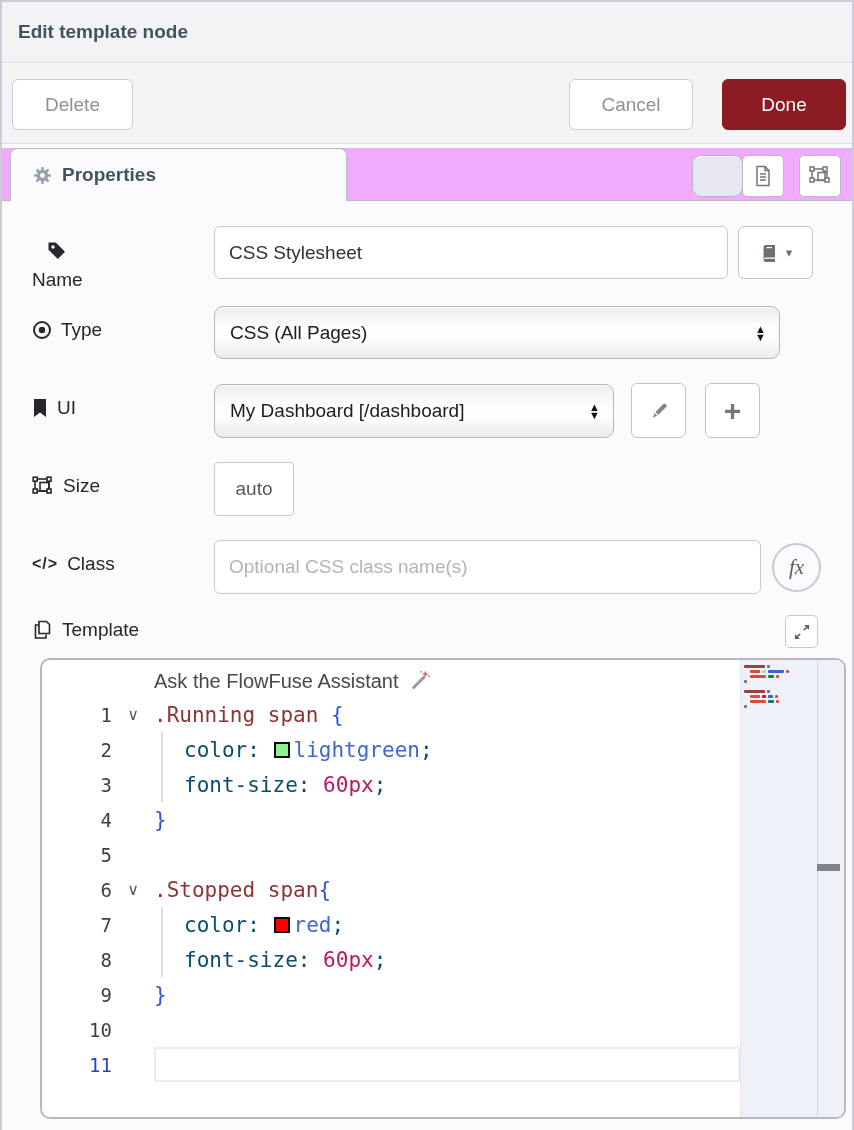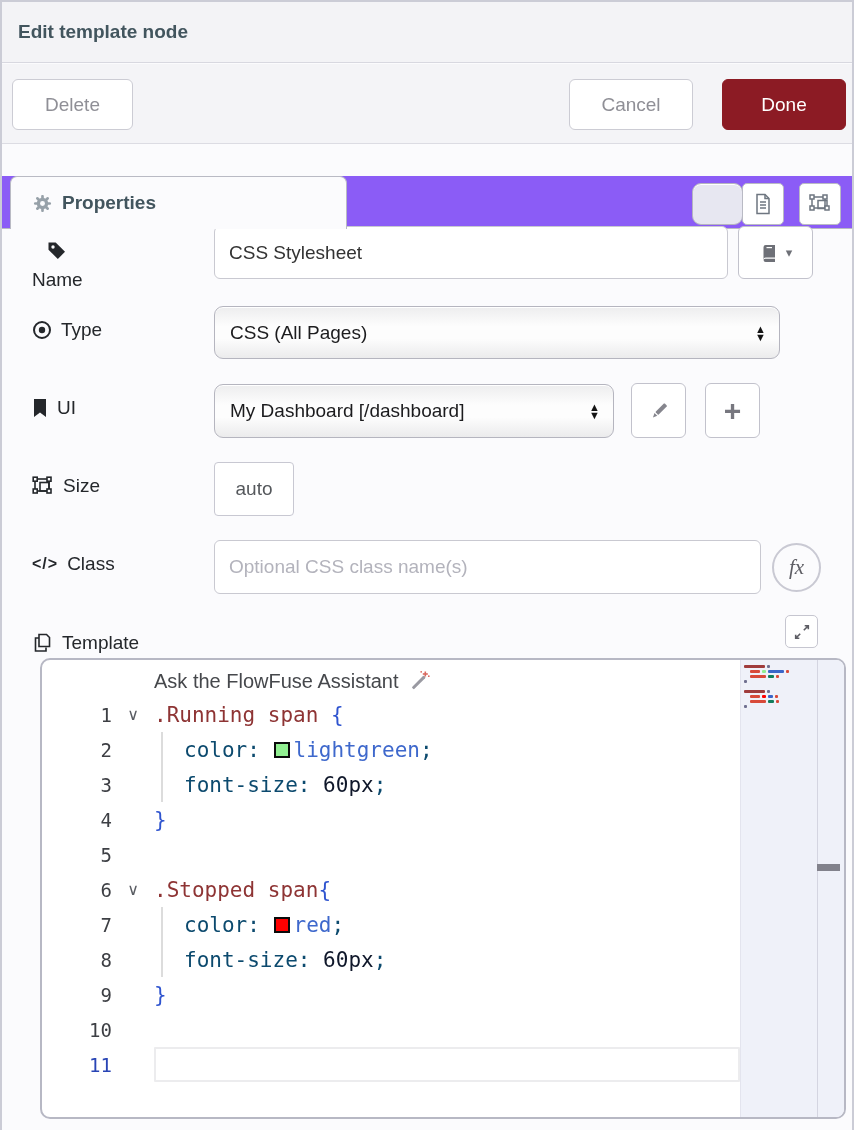--- a/index.html
+++ b/index.html
@@ -13,21 +13,21 @@
 
   
   .btnrow{position:absolute;left:0;top:62px;width:100%;height:80px;background:#f4f4f7;border-bottom:1px solid #dcdce3;}
   .btn{position:absolute;height:51px;border-radius:6px;font-size:19px;display:flex;align-items:center;justify-content:center;cursor:pointer;}
   .btn-plain{background:#fff;border:1px solid #ccccd4;color:#8f8f96;}
   .btn-delete{left:10px;top:15px;width:121px;}
   .btn-cancel{left:567px;top:15px;width:124px;}
   .btn-done{left:720px;top:15px;width:124px;background:#8c1b24;color:#fff;border:1px solid #8c1b24;}
 
   
-  .tabstrip{position:absolute;left:0;top:146px;width:100%;height:53px;background:#8b5cf6;margin-top:28px;}
+  .tabstrip{position:absolute;left:0;top:146px;width:100%;height:53px;background:#f0abfc;}
   .tabstrip::after{content:'';position:absolute;left:0;bottom:0;width:100%;height:1px;background:#b9bac4;}
   .tab{position:absolute;left:8px;top:0;width:337px;height:53px;background:#fbfbfd;border:1px solid #b9bac4;border-bottom:none;border-radius:7px 7px 0 0;display:flex;align-items:center;gap:10px;padding-left:22px;z-index:2;}
   .tab-label{font-size:19px;font-weight:bold;color:#42555e;}
   .mini-btn{position:absolute;top:7px;width:42px;height:42px;background:#fff;border:1px solid #b9bac4;border-radius:5px;display:flex;align-items:center;justify-content:center;color:#6e7680;cursor:pointer;}
   .mini-btn.sel{background:#e7e7f1;color:#55626d;}
   .mb-gear{left:690px;}
   .mb-doc{left:740px;}
   .mb-frame{left:797px;}
 
   
@@ -52,21 +52,21 @@
   .gutter-num.active{color:#2945b5;}
   .gutter-fold{width:42px;text-align:center;color:#5a5d63;font-size:16px;flex:none;font-family:"DejaVu Sans",sans-serif;}
   .code-content{flex:1;position:relative;height:100%;display:flex;align-items:center;white-space:pre;}
   .code-content.indent{padding-left:30px;}
   .code-content.indent::before{content:'';position:absolute;left:7px;top:0;bottom:0;border-left:2px solid #dcdcdc;}
   .code-content.active-box{border:2px solid #ececee;background:#fff;border-radius:1px;}
   .tk-selector{color:#8e3434;}
   .tk-brace{color:#2f54cf;}
   .tk-prop{color:#0c4a6e;}
   .tk-value{color:#3e68cc;}
-  .tk-number{color:#0f172a;}
+  .tk-number{color:#be185d;}
   .tk-plain{color:#333;}
   .swatch{display:inline-block;width:16px;height:16px;border:2px solid #0a0a0a;margin:0 4px 0 1px;vertical-align:-2px;flex:none;}
   .minimap{position:absolute;top:0;right:0;bottom:0;width:104px;background:#eff1f9;border-left:1px solid #e3e4ee;}
   .minimap::before{content:'';position:absolute;left:76px;top:0;bottom:0;width:1px;background:#d4d5e1;}
   .mm-rows{position:absolute;left:3px;top:4px;}
   .mm-row{display:flex;align-items:center;height:5px;gap:2px;}
   .mm-row.mm-indent{padding-left:6px;}
   .mm-bar{display:inline-block;height:2.5px;border-radius:1px;flex:none;}
   .scroll-thumb{position:absolute;right:4px;top:204px;width:23px;height:7px;background:#82828c;}
   .icon-svg{display:block;}
@@ -205,21 +205,21 @@
 
   <div class="rowlabel" style="top:551px;">
     <span class="txticon">&lt;/&gt;</span>
     <span>Class</span>
   </div>
   <input class="tin" style="left: 212px; top: 538px; width: 547px; height: 54px;" placeholder="Optional CSS class name(s)">
   <div class="fxbtn">
     <span>fx</span>
   </div>
 
-  <div class="rowlabel" style="top:630px;align-items:center;">
+  <div class="rowlabel" style="top:617px;align-items:center;">
     <svg class="icon-svg" width="21" height="22" viewBox="0 0 21 22" fill="none" stroke="#24272b" stroke-width="1.6">
       <path d="M7 2.5h7.5l3 3v9H7z"></path>
       <path d="M7 6H3.5v13H14v-3.5"></path>
     </svg>
     <span>Template</span>
   </div>
   <div class="expandbtn">
     <svg class="icon-svg" width="18" height="18" viewBox="0 0 20 20" fill="none" stroke="#5d5d64" stroke-width="1.8">
       <path d="M12 8l5-5M17 7V3h-4M8 12l-5 5M3 13v4h4"></path>
     </svg>

